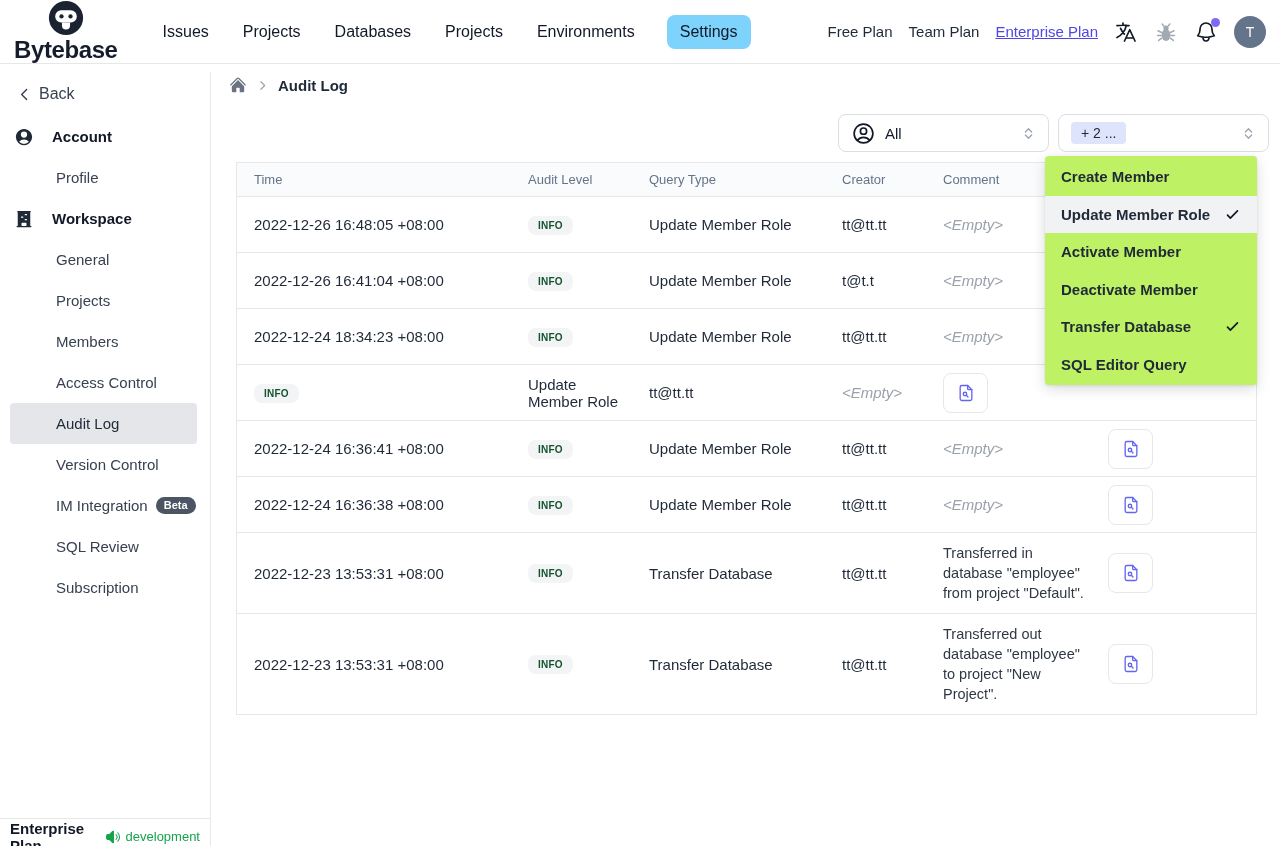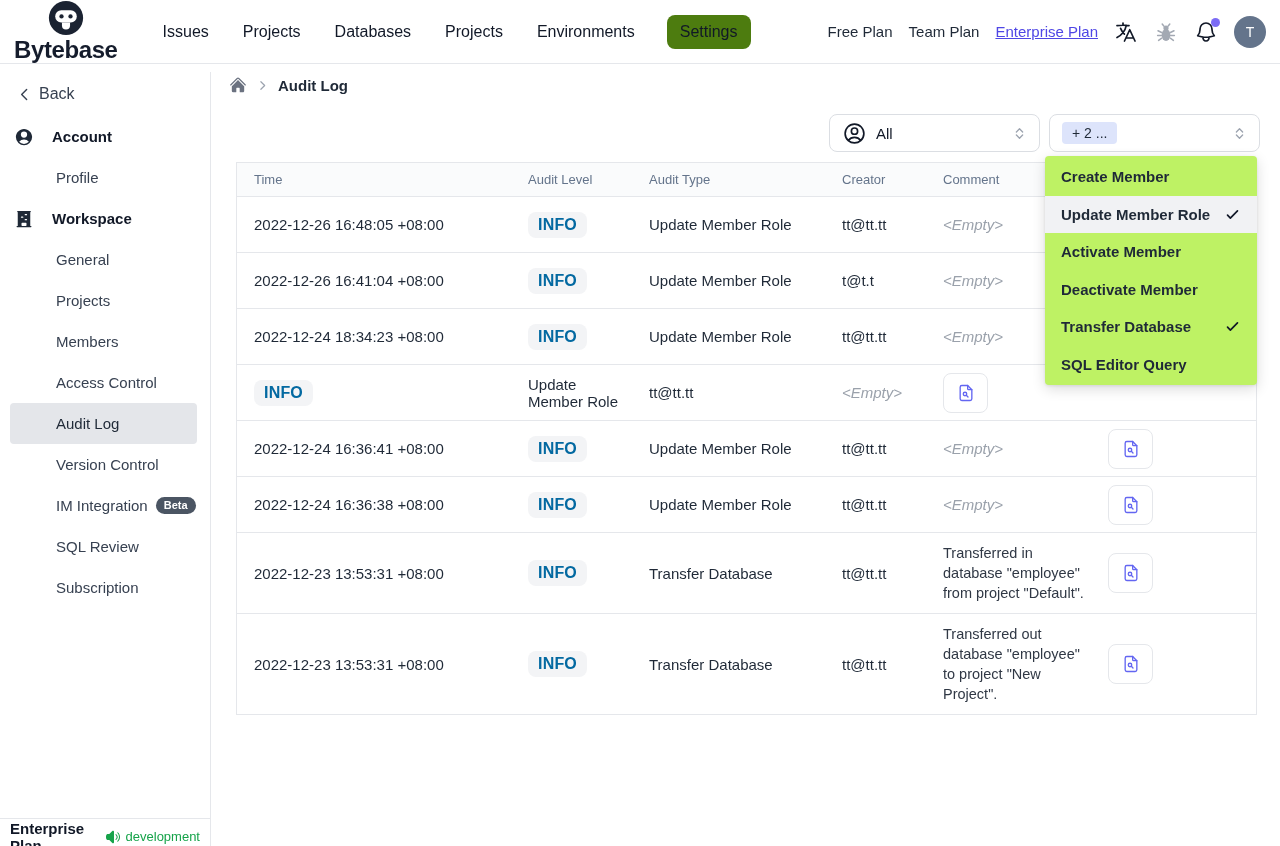--- a/index.html
+++ b/index.html
@@ -23,21 +23,21 @@
 
   
   .topnav{
     position:absolute;top:0;left:0;width:1280px;height:64px;
     display:flex;align-items:center;padding:0 14px;border-bottom:1px solid var(--border);background:#fff;
   }
   .brand{display:flex;align-items:center;cursor:pointer;flex-direction:column;}
   .brand-text{font-size:24px;font-weight:700;color:#151c2c;letter-spacing:-0.4px;}
   .nav-links{display:flex;align-items:center;gap:30px;margin-left:43px;}
   .nav-link{font-size:16px;color:#111827;text-decoration:none;cursor:pointer;padding:8px 2px;border-radius:8px;}
-  .nav-link.active{background:#4d7c0f;padding:8px 13px;}
+  .nav-link.active{background:#7dd3fc;padding:8px 13px;}
   .nav-right{margin-left:auto;display:flex;align-items:center;gap:16px;}
   .plan-link{font-size:15px;color:#1f2937;cursor:pointer;}
   .plan-link.link{color:var(--accent);text-decoration:underline;}
   .icon-btn{cursor:pointer;position:relative;display:flex;align-items:center;}
   .bell-dot{position:absolute;top:-2px;right:-2px;width:9px;height:9px;border-radius:50%;background:var(--dot);}
   .avatar{width:32px;height:32px;border-radius:50%;background:var(--avatar-bg);color:#fff;display:flex;
     align-items:center;justify-content:center;font-size:14px;cursor:pointer;}
 
   
   .sidebar{
@@ -55,42 +55,42 @@
   .side-spacer{flex:1;}
   .archive-row{height:44px;display:flex;align-items:center;gap:12px;padding-left:16px;font-size:16px;color:#374151;cursor:pointer;}
   .side-footer{height:36px;border-top:1px solid var(--border);display:flex;align-items:center;gap:5px;padding:0 10px;}
   .side-footer .plan{font-size:15px;font-weight:700;color:#111827;}
   .side-footer .env{font-size:13px;color:var(--success);}
 
   
   .breadcrumb{position:absolute;top:76px;left:229px;display:flex;align-items:center;gap:9px;}
   .breadcrumb .crumb{font-size:15px;font-weight:600;color:#1f2937;}
 
-  .filters{position:absolute;top:114px;right:20px;display:flex;gap:9px;}
+  .filters{position:absolute;top:114px;right:11px;display:flex;gap:9px;}
   .select{
     width:211px;height:38px;border:1px solid #dbdee3;border-radius:8px;background:#fff;
     display:flex;align-items:center;padding:0 12px;cursor:pointer;gap:9px;
   }
   .select .chev{margin-left:auto;}
   .select-label{font-size:15px;color:#111827;}
   .tag-pill{background:var(--tag-bg);color:#1f2937;font-size:14px;border-radius:4px;padding:3px 10px;}
 
   
   .audit-table{position:absolute;top:162px;left:236px;width:1021px;border:1px solid var(--border);background:#fff;}
   .t-row{display:grid;grid-template-columns:274px 121px 193px 101px 165px 1fr;align-items:center;}
   .t-head{height:34px;background:#fafbfc;border-bottom:1px solid var(--border);}
   .t-head .t-cell{font-size:13px;color:var(--text-gray);font-weight:500;}
   .t-cell{padding-left:17px;}
   .t-body .t-row{min-height:56px;border-bottom:1px solid var(--border);}
   .t-body .t-row:last-child{border-bottom:none;}
   .t-body .t-row.tall{min-height:78px;}
   .cell-time,.cell-type{font-size:15px;color:#1f2937;}
   .cell-creator{font-size:15px;font-weight:500;color:#1f2937;}
   .level-badge{display:inline-block;background:#f3f4f6;border-radius:8px;padding:4px 10px;
-    font-size:16px;font-weight:600;color:#0369a1;letter-spacing:.2px;}
+    font-size:10px;font-weight:600;color:#14532d;letter-spacing:.2px;}
   .cell-comment{font-size:14.5px;color:#303845;line-height:20px;padding:10px 6px 10px 17px;}
   .cell-comment.empty{font-style:italic;color:#9aa1ab;font-size:15px;padding:0 0 0 17px;}
   .payload-btn{width:45px;height:40px;border:1px solid var(--border);border-radius:8px;background:#fff;
     display:flex;align-items:center;justify-content:center;cursor:pointer;}
 
   
   .dropdown{
     position:absolute;top:156px;right:23px;width:212px;background:#bef264;border-radius:4px;
     box-shadow:0 4px 14px rgba(0,0,0,.14),0 1px 3px rgba(0,0,0,.08);z-index:40;padding:2px 0;font-weight:bold;
   }
@@ -262,21 +262,21 @@
           <path d="M7 14.5l5 5 5-5"></path>
         </svg>
     </span>
   </div>
 </div>
 
 <div class="audit-table">
   <div class="t-row t-head" id="table-header">
       <div class="t-cell">Time</div>
       <div class="t-cell">Audit Level</div>
-      <div class="t-cell">Audit Type</div>
+      <div class="t-cell">Query Type</div>
       <div class="t-cell">Creator</div>
       <div class="t-cell">Comment</div>
       <div class="t-cell"></div>
     </div>
   <div class="t-body" id="table-body">
       <div class="t-row">
         <div class="t-cell cell-time">2022-12-26 16:48:05 +08:00</div>
         <div class="t-cell"><span class="level-badge">INFO</span></div>
         <div class="t-cell cell-type">Update Member Role</div>
         <div class="t-cell cell-creator">tt@tt.tt</div>

